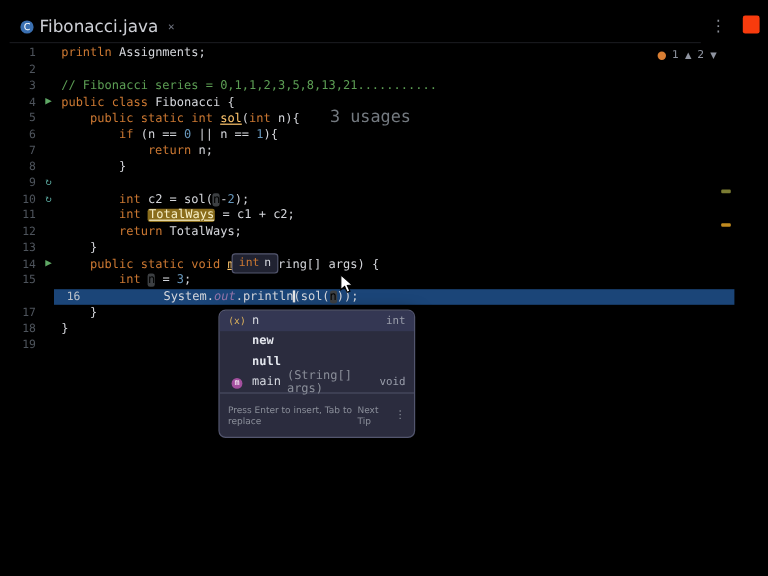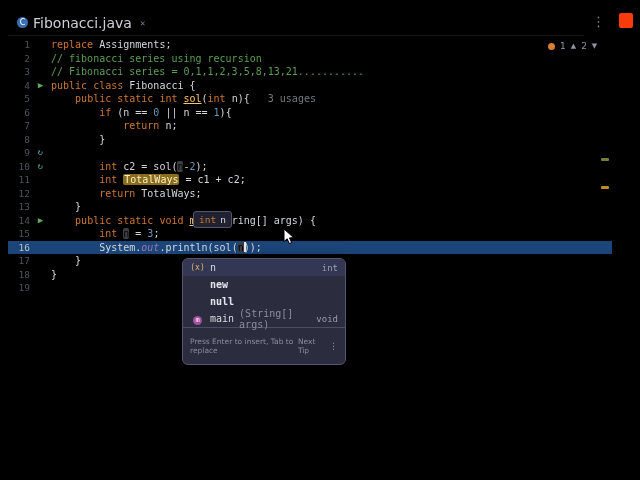--- a/index.html
+++ b/index.html
@@ -27,32 +27,32 @@
   .tri { font-size:7px; color:#8f94a0; }
 
   
   .lines { position:absolute; left:8px; top:38px; width:604px; }
   .line { display:flex; height:13.5px; line-height:13.5px; font-size:10px; white-space:pre; }
   .lnum { width:22px; text-align:right; color:#4e545c; font-size:9.5px; flex:none; }
   .gicon { width:21px; text-align:center; flex:none; font-size:9px; line-height:13.5px; }
   .gicon.run { color:#5fa865; }
   .gicon.rec { color:#58a39a; }
   .codetext { flex:none; }
-  .caret-line { background:#1b4578; }
+  .caret-line { background:#1b4578;margin-left:37px; }
   .caret-line .lnum { color:#b9c0c9; }
 
   .tk-kw { color:#cc7832; }
   .tk-pl { color:#d4d6db; }
   .tk-cm { color:#5c9e54; }
   .tk-nm { color:#6897bb; }
   .tk-fn { color:#ffc66d;text-decoration:underline; }
   .tk-fd { color:#9876aa; font-style:italic; }
-  .tk-wr { background:#8a6d1c; color:#f7efc6; border-radius:2px; padding:0 1px; }
+  .tk-wr { background:#8a6d1c; color:#f7efc6; border-radius:2px; padding:0 1px;text-decoration:underline; }
   .tk-oc { background:#3d4043; border-radius:2px; }
-  .tk-us { color:#747a80; font-size:10px;text-align:center; }
+  .tk-us { color:#747a80; font-size:14px;text-align:center; }
 
   .caret-bar { position:absolute; left:244px; top:242px; width:1.5px; height:10px; background:#e8e8e8; }
 
   
   .mark { position:absolute; left:601px; width:8px; height:3px; border-radius:1px; }
   .m1 { top:158px; background:#7b7c33; }
   .m2 { top:186px; background:#c08a1f; }
 
   
   .ptool { position:absolute; left:193px; top:211px; height:17px; padding:1px 5px;
@@ -99,22 +99,22 @@
 
   <div class="inspect">
     <span class="dot"></span>
     <span>1</span>
     <span class="tri">▲</span>
     <span>2</span>
     <span class="tri">▼</span>
   </div>
 
   <div class="lines">
-      <div class="line"><span class="lnum">1</span><span class="gicon "></span><span class="codetext"><span class="tk-kw">replace </span><span class="tk-pl">Assignments;</span></span></div>
-      <div class="line"><span class="lnum">2</span><span class="gicon "></span><span class="codetext"><span class="tk-cm">// fibonacci series using recursion</span></span></div>
+      <div class="line"><span class="lnum">1</span><span class="gicon "></span><span class="codetext"><span class="tk-kw">println </span><span class="tk-pl">Assignments;</span></span></div>
+      <div class="line"><span class="lnum">2</span><span class="gicon "></span></div>
       <div class="line"><span class="lnum">3</span><span class="gicon "></span><span class="codetext"><span class="tk-cm">// Fibonacci series = 0,1,1,2,3,5,8,13,21...........</span></span></div>
       <div class="line"><span class="lnum">4</span><span class="gicon run">▶</span><span class="codetext"><span class="tk-kw">public class </span><span class="tk-pl">Fibonacci {</span></span></div>
       <div class="line"><span class="lnum">5</span><span class="gicon "></span><span class="codetext"><span class="tk-pl">    </span><span class="tk-kw">public static int </span><span class="tk-fn">sol</span><span class="tk-pl">(</span><span class="tk-kw">int </span><span class="tk-pl">n){</span><span class="tk-us">   3 usages</span></span></div>
       <div class="line"><span class="lnum">6</span><span class="gicon "></span><span class="codetext"><span class="tk-pl">        </span><span class="tk-kw">if </span><span class="tk-pl">(n == </span><span class="tk-nm">0</span><span class="tk-pl"> || n == </span><span class="tk-nm">1</span><span class="tk-pl">){</span></span></div>
       <div class="line"><span class="lnum">7</span><span class="gicon "></span><span class="codetext"><span class="tk-pl">            </span><span class="tk-kw">return </span><span class="tk-pl">n;</span></span></div>
       <div class="line"><span class="lnum">8</span><span class="gicon "></span><span class="codetext"><span class="tk-pl">        }</span></span></div>
       <div class="line"><span class="lnum">9</span><span class="gicon rec">↻</span></div>
       <div class="line"><span class="lnum">10</span><span class="gicon rec">↻</span><span class="codetext"><span class="tk-pl">        </span><span class="tk-kw">int </span><span class="tk-pl">c2 = sol(</span><span class="tk-oc">n</span><span class="tk-pl">-</span><span class="tk-nm">2</span><span class="tk-pl">);</span></span></div>
       <div class="line"><span class="lnum">11</span><span class="gicon "></span><span class="codetext"><span class="tk-pl">        </span><span class="tk-kw">int </span><span class="tk-wr">TotalWays</span><span class="tk-pl"> = c1 + c2;</span></span></div>
       <div class="line"><span class="lnum">12</span><span class="gicon "></span><span class="codetext"><span class="tk-pl">        </span><span class="tk-kw">return </span><span class="tk-pl">TotalWays;</span></span></div>

